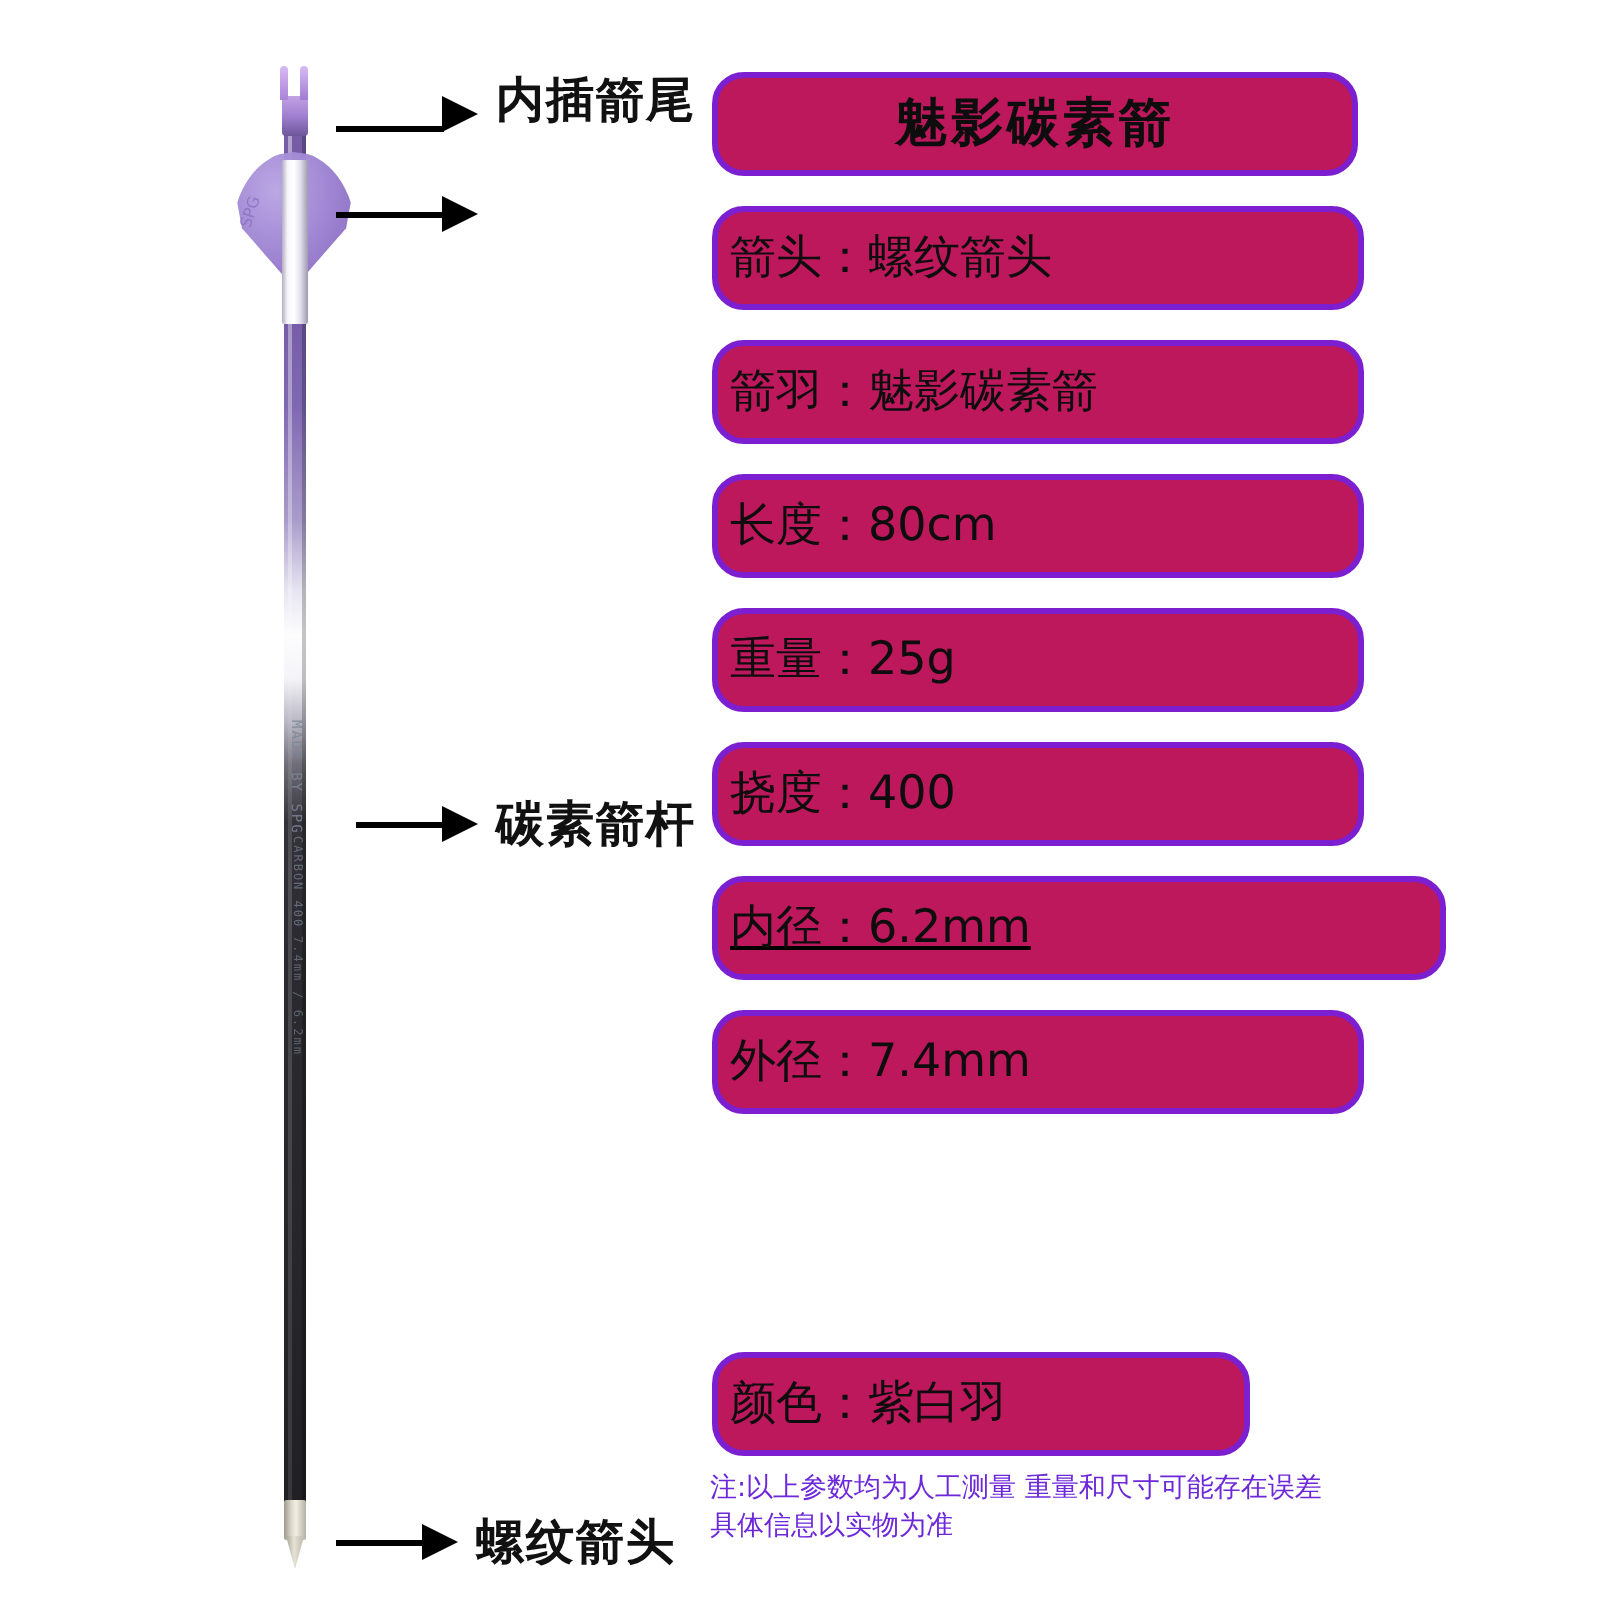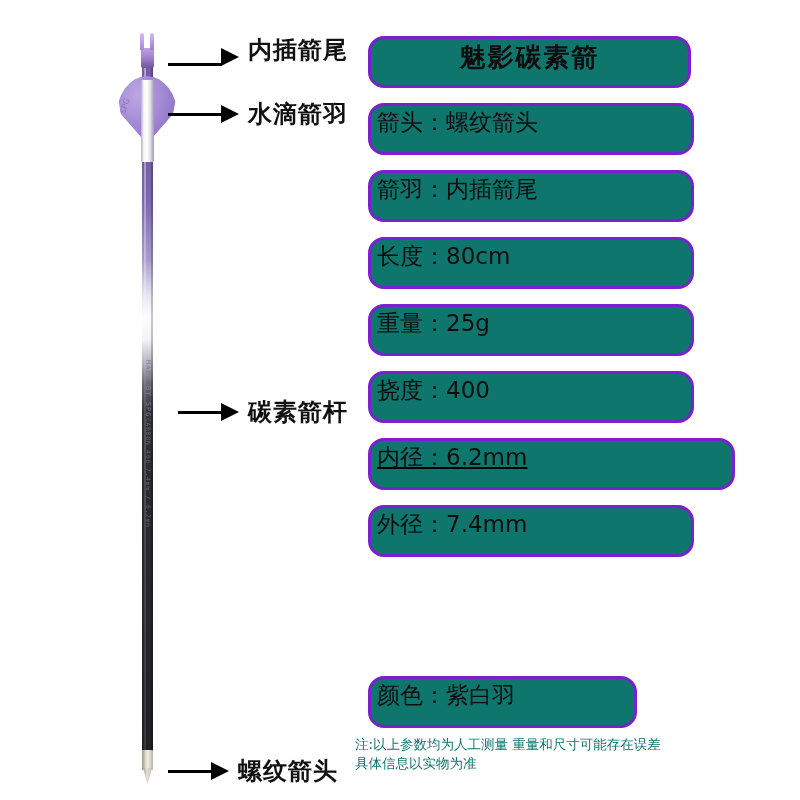--- a/index.html
+++ b/index.html
@@ -147,26 +147,27 @@
   #callout-shaft{left:178px;top:396px;}
   #callout-shaft .line{width:44px;}
   #callout-head{left:168px;top:755px;}
   #callout-head .line{width:44px;}
 
   
   #spec-panel{
     position:absolute;left:352px;top:0;width:440px;height:800px;
   }
   .spec-box{
-    position:absolute;left:16px;
+    position:absolute;left:4px;
     border:3px solid #7b1fd0;
     border-radius:16px;
-    background:#0f766e;
+    background:#be185d;
     box-sizing:border-box;
     display:flex;
+    align-items:center;
   }
   .spec-box .txt{
     font-size:23px;color:#0d0d0d;
     font-family:"DejaVu Sans","Liberation Sans",sans-serif;
     padding-left:6px;line-height:1.42;
     white-space:pre-line;
   }
   #box-title{
     top:36px;width:323px;height:52px;
     justify-content:center;
@@ -179,21 +180,21 @@
   #box-2{top:237px;width:326px;height:52px;}
   #box-3{top:304px;width:326px;height:52px;}
   #box-4{top:371px;width:326px;height:52px;}
   #box-5{top:438px;width:367px;height:52px;text-decoration:underline;}
   #box-6{top:505px;width:326px;height:52px;}
   #box-7{top:572px;width:326px;height:88px;}
   #box-8{top:676px;width:269px;height:52px;}
 
   #footnote{
     position:absolute;left:3px;top:735px;width:345px;
-    font-size:13.5px;color:#0f766e;line-height:1.38;
+    font-size:13.5px;color:#6d28d9;line-height:1.38;
     font-family:"DejaVu Sans","Liberation Sans",sans-serif;
     white-space:pre-line;
   }
 </style>
 </head>
 <body>
 
 <div id="arrow-illustration">
 
   <div class="shaft"></div>
@@ -219,21 +220,20 @@
 
   <div class="callout" id="callout-nock">
     <span class="line"></span>
     <span class="head"></span>
     <span class="ctext">内插箭尾</span>
   </div>
 
   <div class="callout" id="callout-vane">
     <span class="line"></span>
     <span class="head"></span>
-    <span class="ctext">水滴箭羽</span>
   </div>
 
   <div class="callout" id="callout-shaft">
     <span class="line"></span>
     <span class="head"></span>
     <span class="ctext">碳素箭杆</span>
   </div>
 
   <div class="callout" id="callout-head">
     <span class="line"></span>
@@ -245,21 +245,21 @@
 <div id="spec-panel">
 
   <div class="spec-box" id="box-title">
     <span class="txt">魅影碳素箭</span>
   </div>
 
   <div class="spec-box" id="box-0">
     <span class="txt">箭头：螺纹箭头</span>
   </div>
   <div class="spec-box" id="box-1">
-    <span class="txt">箭羽：内插箭尾</span>
+    <span class="txt">箭羽：魅影碳素箭</span>
   </div>
   <div class="spec-box" id="box-2">
     <span class="txt">长度：80cm</span>
   </div>
   <div class="spec-box" id="box-3">
     <span class="txt">重量：25g</span>
   </div>
   <div class="spec-box" id="box-4">
     <span class="txt">挠度：400</span>
   </div>

